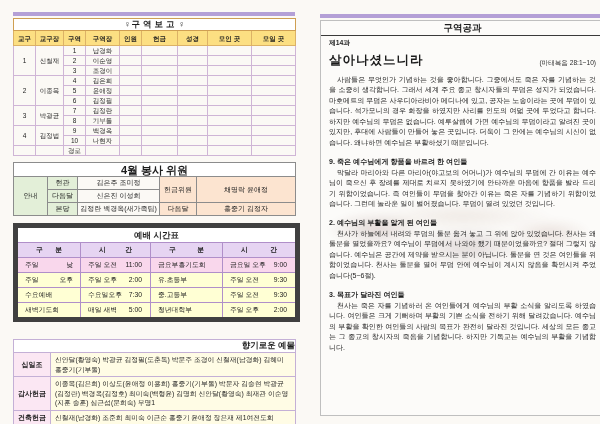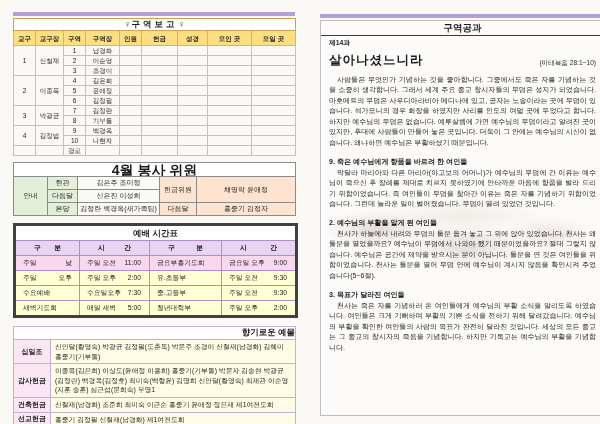--- a/index.html
+++ b/index.html
@@ -22,26 +22,26 @@
   
   .t1 { border:1px solid #cf9f52; margin-bottom:6px; }
   .t1 td { border:1px solid #cfb5d6; font-size:6.5px; text-align:center; height:9px; line-height:9px; }
   .t1 .t1title { background:#fff; font-weight:bold; font-size:8.5px; height:12px; border:1px solid #cf9f52; }
   .t1 .t1title .sp { letter-spacing:3px; margin:12px 1px; }
   .t1 .h td, .t1 td.h { background:#fcdf82; font-weight:bold; height:15px; border-color:#dcb266; }
 
   
   .t2 { border:1px solid #8c8c8c; margin-bottom:7px; }
   .t2 td { border:1px solid #8c8c8c; font-size:7px; text-align:center; height:12px; line-height:12px; }
-  .t2 .title { background:#fff; font-weight:bold; font-size:14px; height:14px; }
+  .t2 .title { background:#fff; font-weight:bold; font-size:11px; height:14px; }
   .t2 .grn { background:#e3efd8; }
   .t2 .pch { background:#fce4d0; }
 
   
-  .t3 { border:3px solid #404040; margin-bottom:8px;padding-left:36px; }
+  .t3 { border:5px solid #404040; margin-bottom:17px;padding-left:36px; }
   .t3 td { border:1px solid #b08fc9; font-size:6.8px; height:14px; line-height:14px; text-align:center; }
   .t3 .title { background:#fff; font-weight:bold; font-size:8.5px; height:13px; }
   .t3 .hd { background:#e6d4f2; font-weight:bold; }
   .t3 .pink td { background:#f9d7ec; }
   .t3 .yel td  { background:#ffffd4; }
   .t3 .just { text-align:justify; text-align-last:justify; padding:0 7px; }
   .t3 .hjust { text-align:justify; text-align-last:justify; padding:0 18px; }
   .t3 .time { padding:0 8px 0 7px; }
   .t3 .time .cellflex { display:flex; justify-content:space-between; }
 

